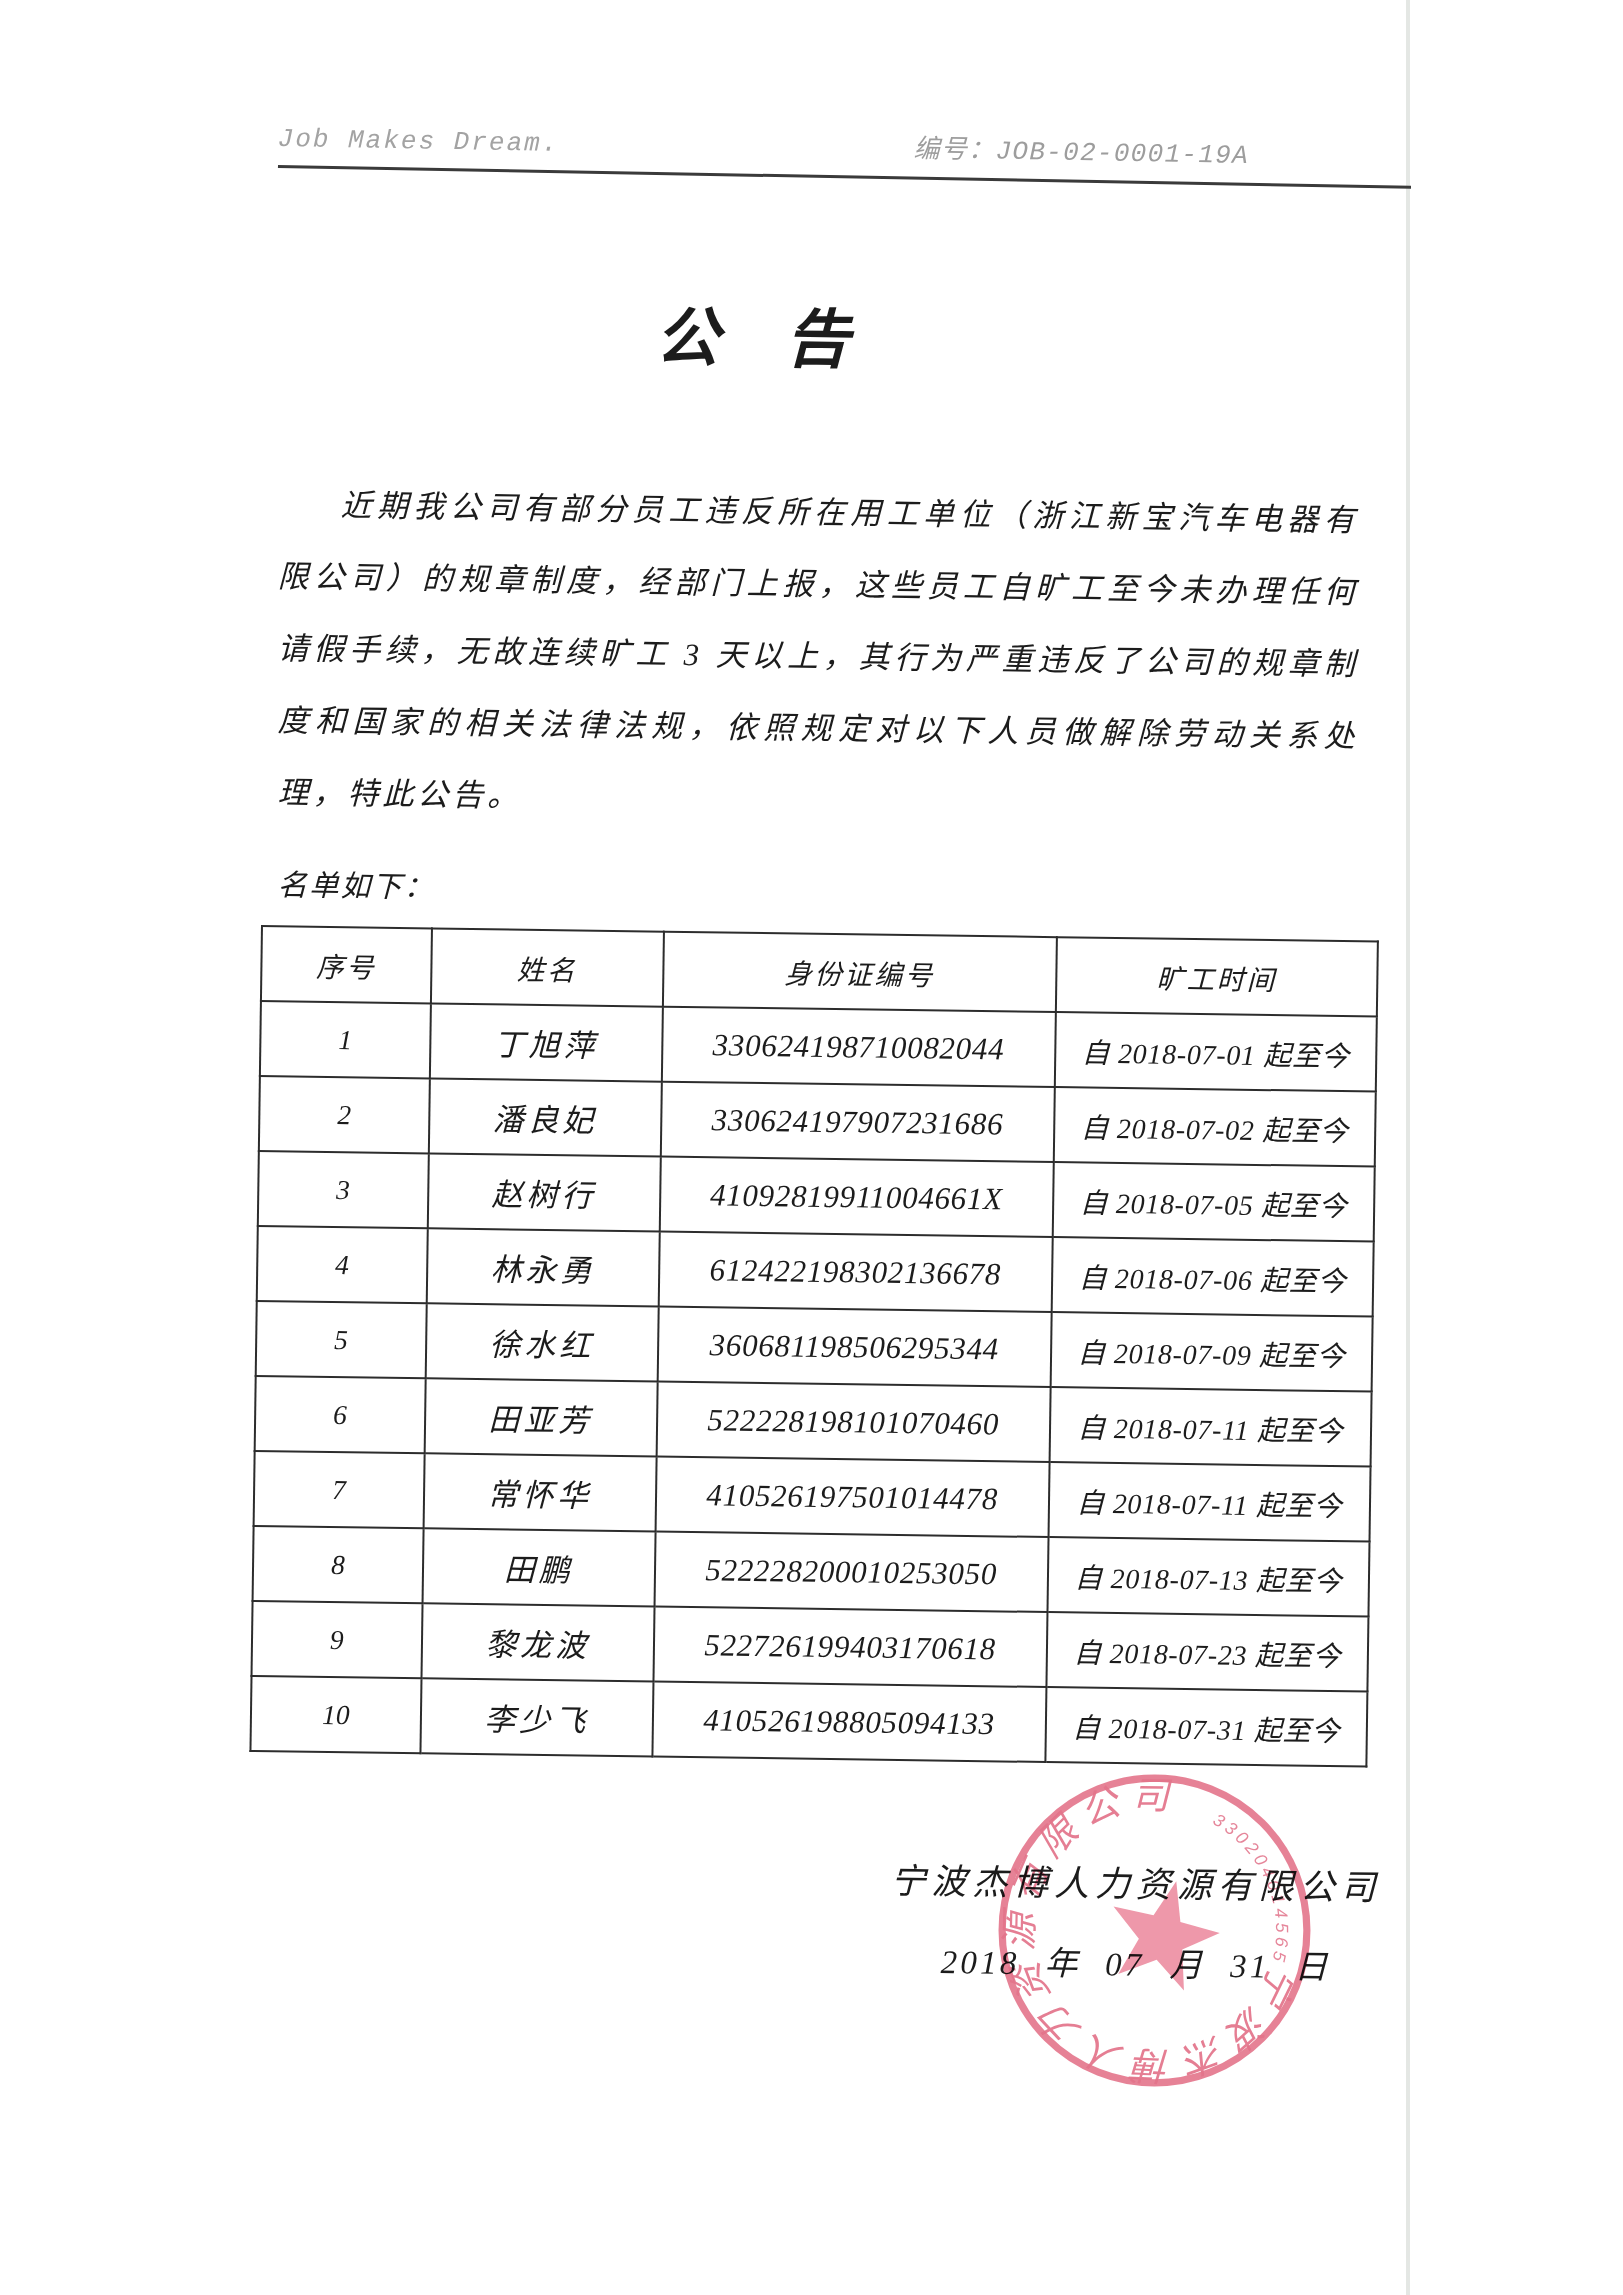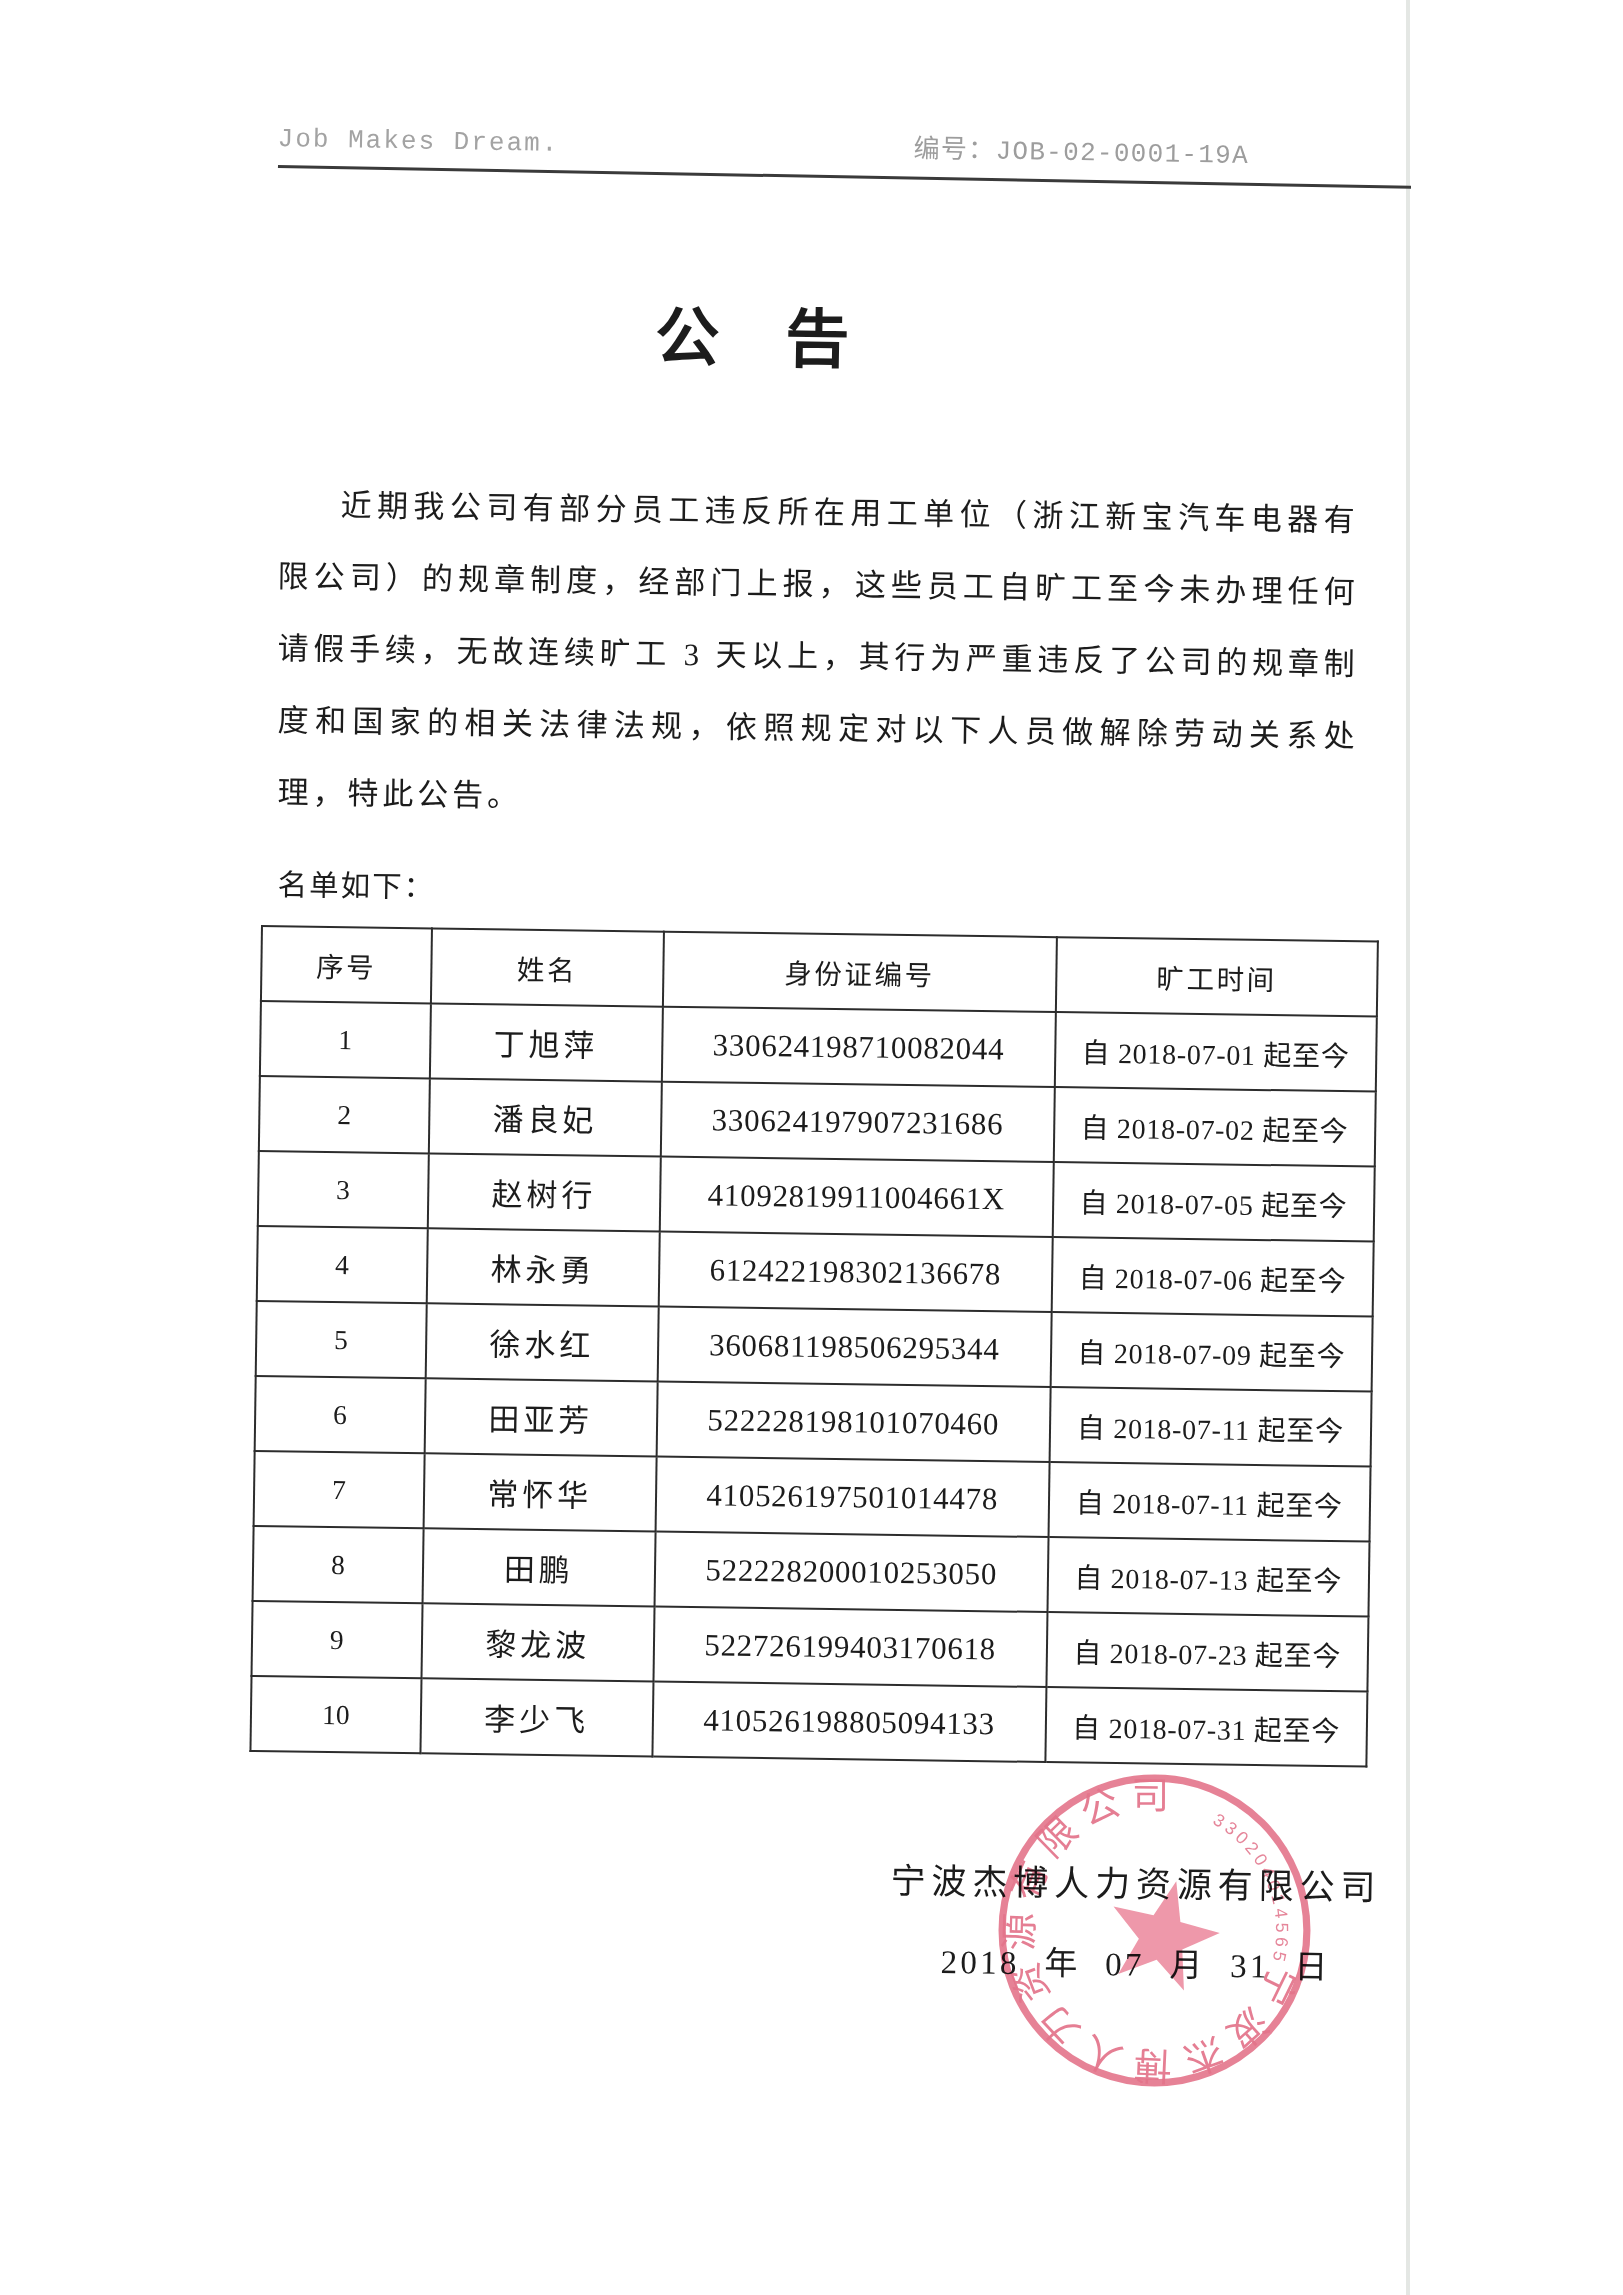--- a/index.html
+++ b/index.html
@@ -4,20 +4,21 @@
 <style>
   html,body{margin:0;padding:0;background:#ffffff;}
   .page{
     position:relative;
     width:1411px;
     height:2295px;
     background:#ffffff;
     overflow:hidden;
     font-family:"Liberation Serif","DejaVu Serif",serif;
     color:#1c1c1c;
+    font-style:italic;
   }
   
   .scan-edge{
     position:absolute;right:1.3px;top:0;width:3.3px;height:2295px;
     background:#cdd3cd;opacity:.55;
   }
   .hdr-slogan{
     position:absolute;left:278px;top:124px;
     font-family:"Liberation Mono","DejaVu Sans Mono",monospace;
     font-size:26px;color:#a3a3a3;letter-spacing:2px;

